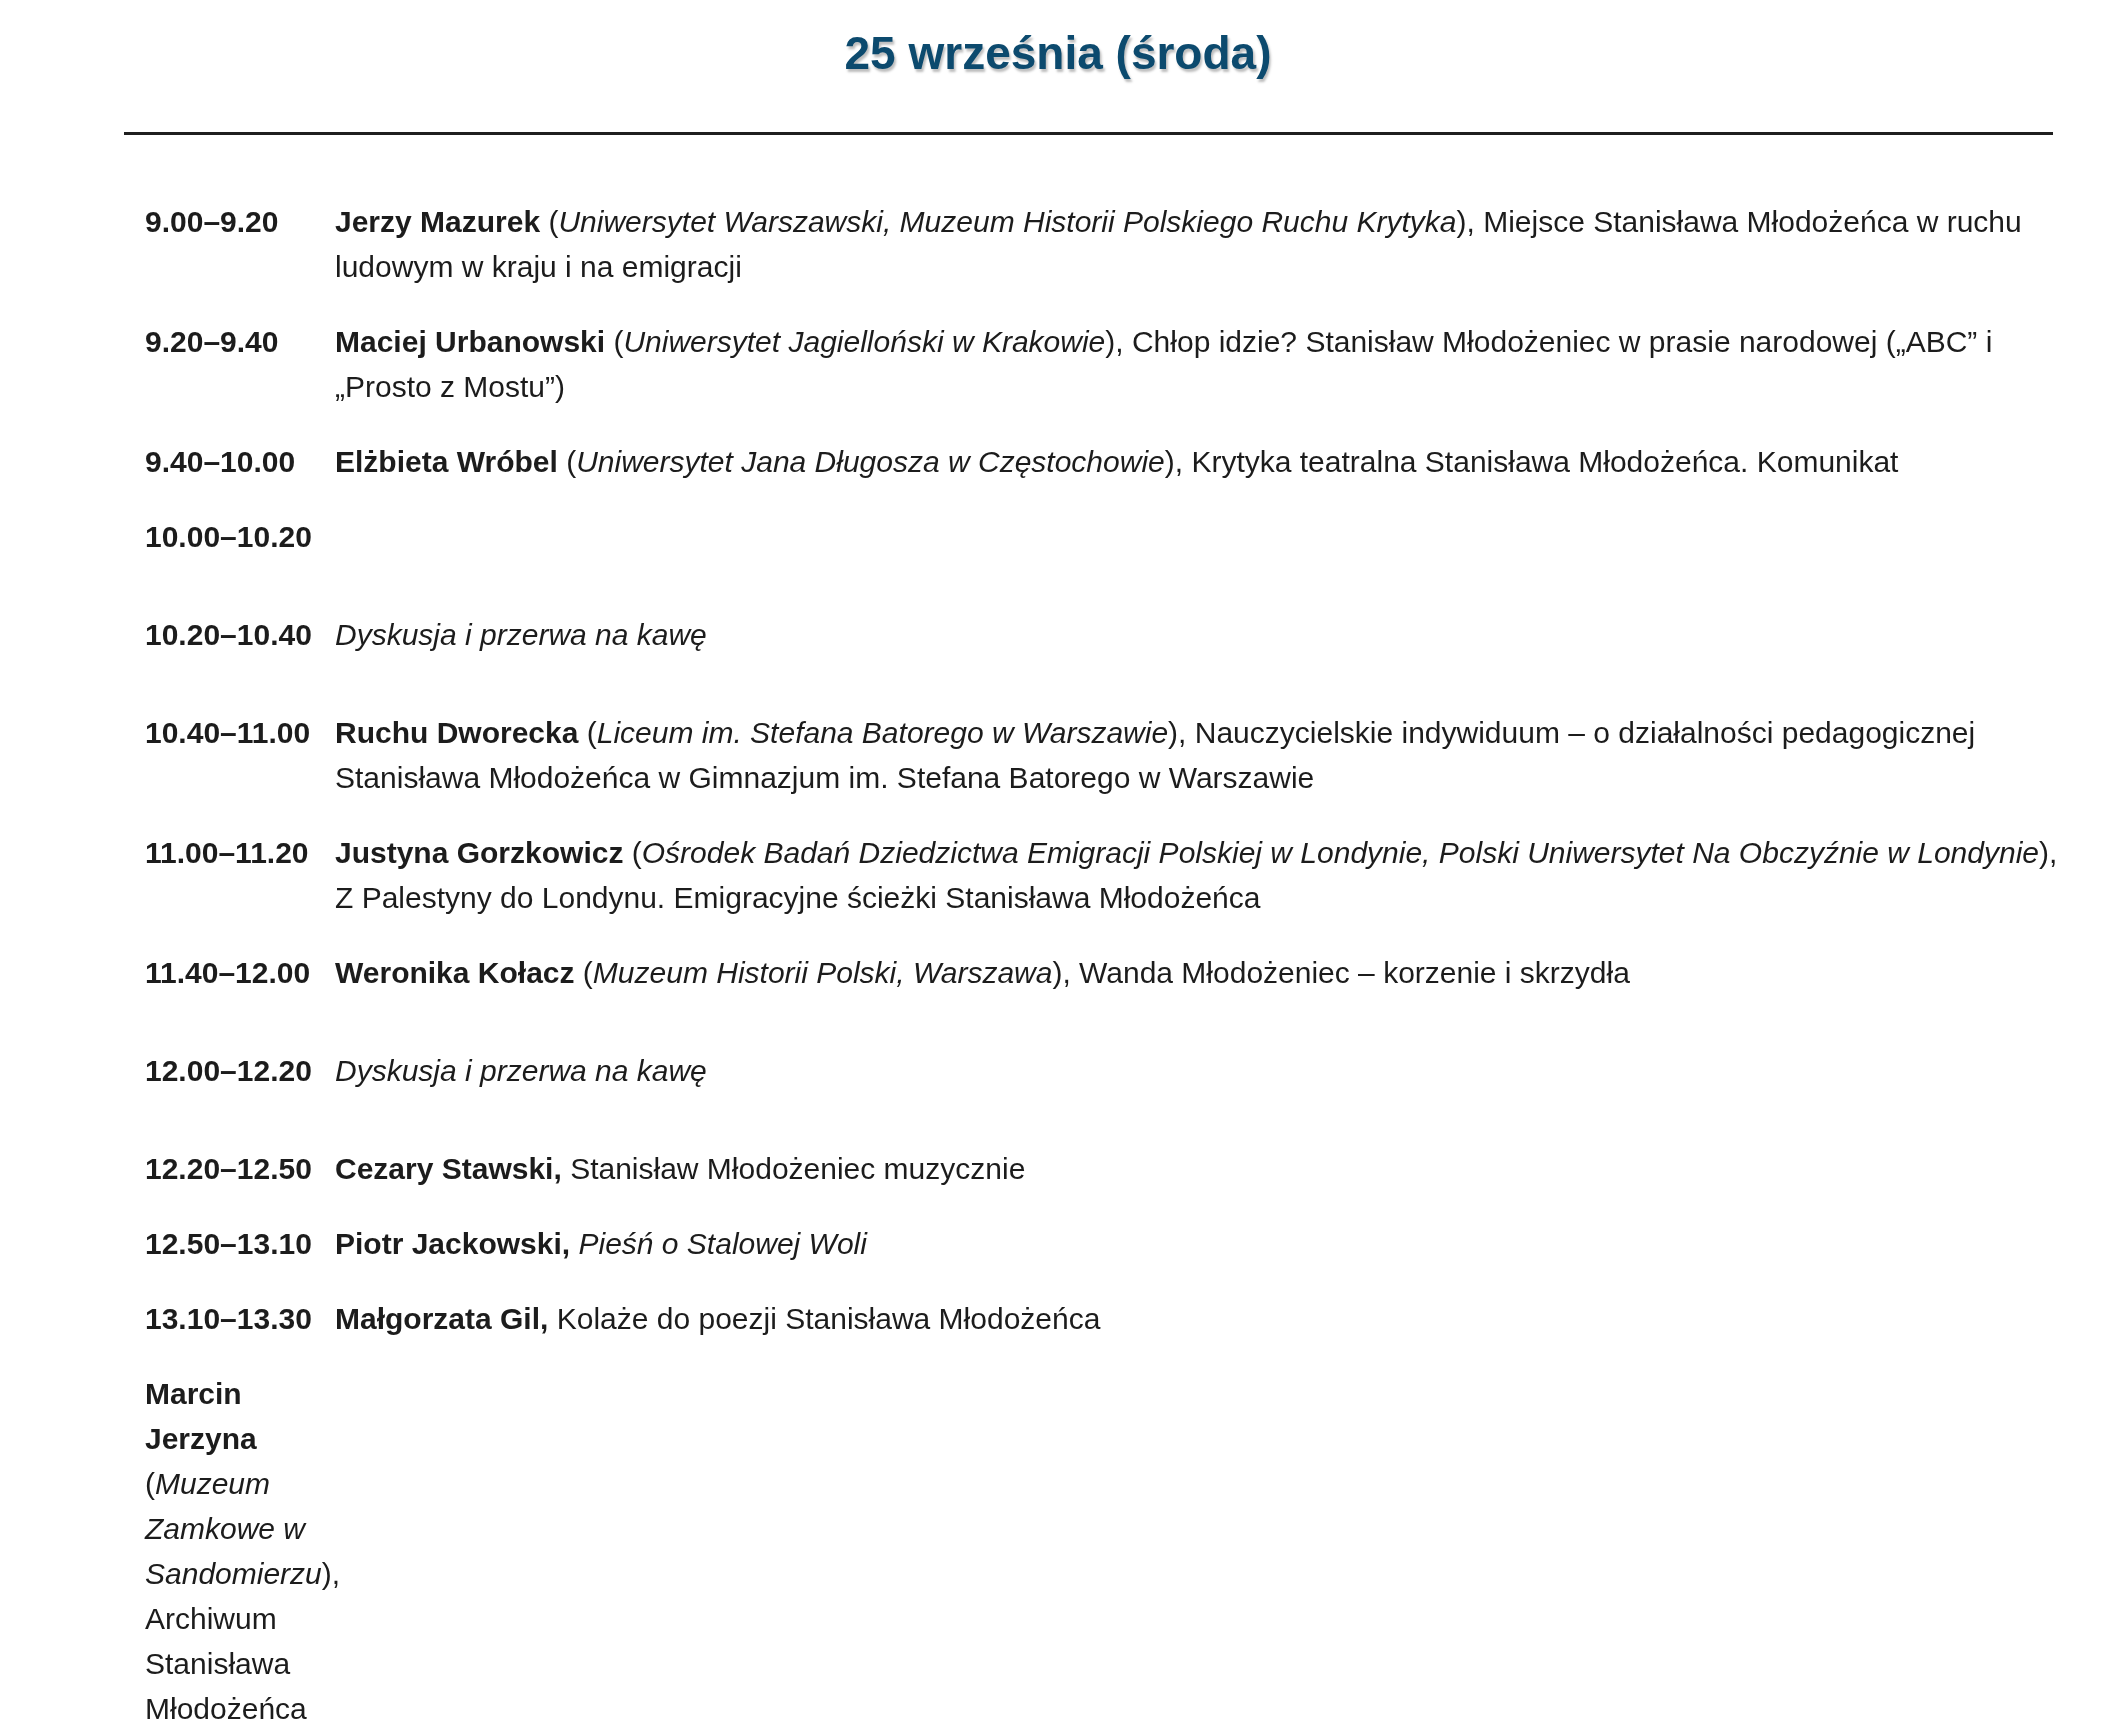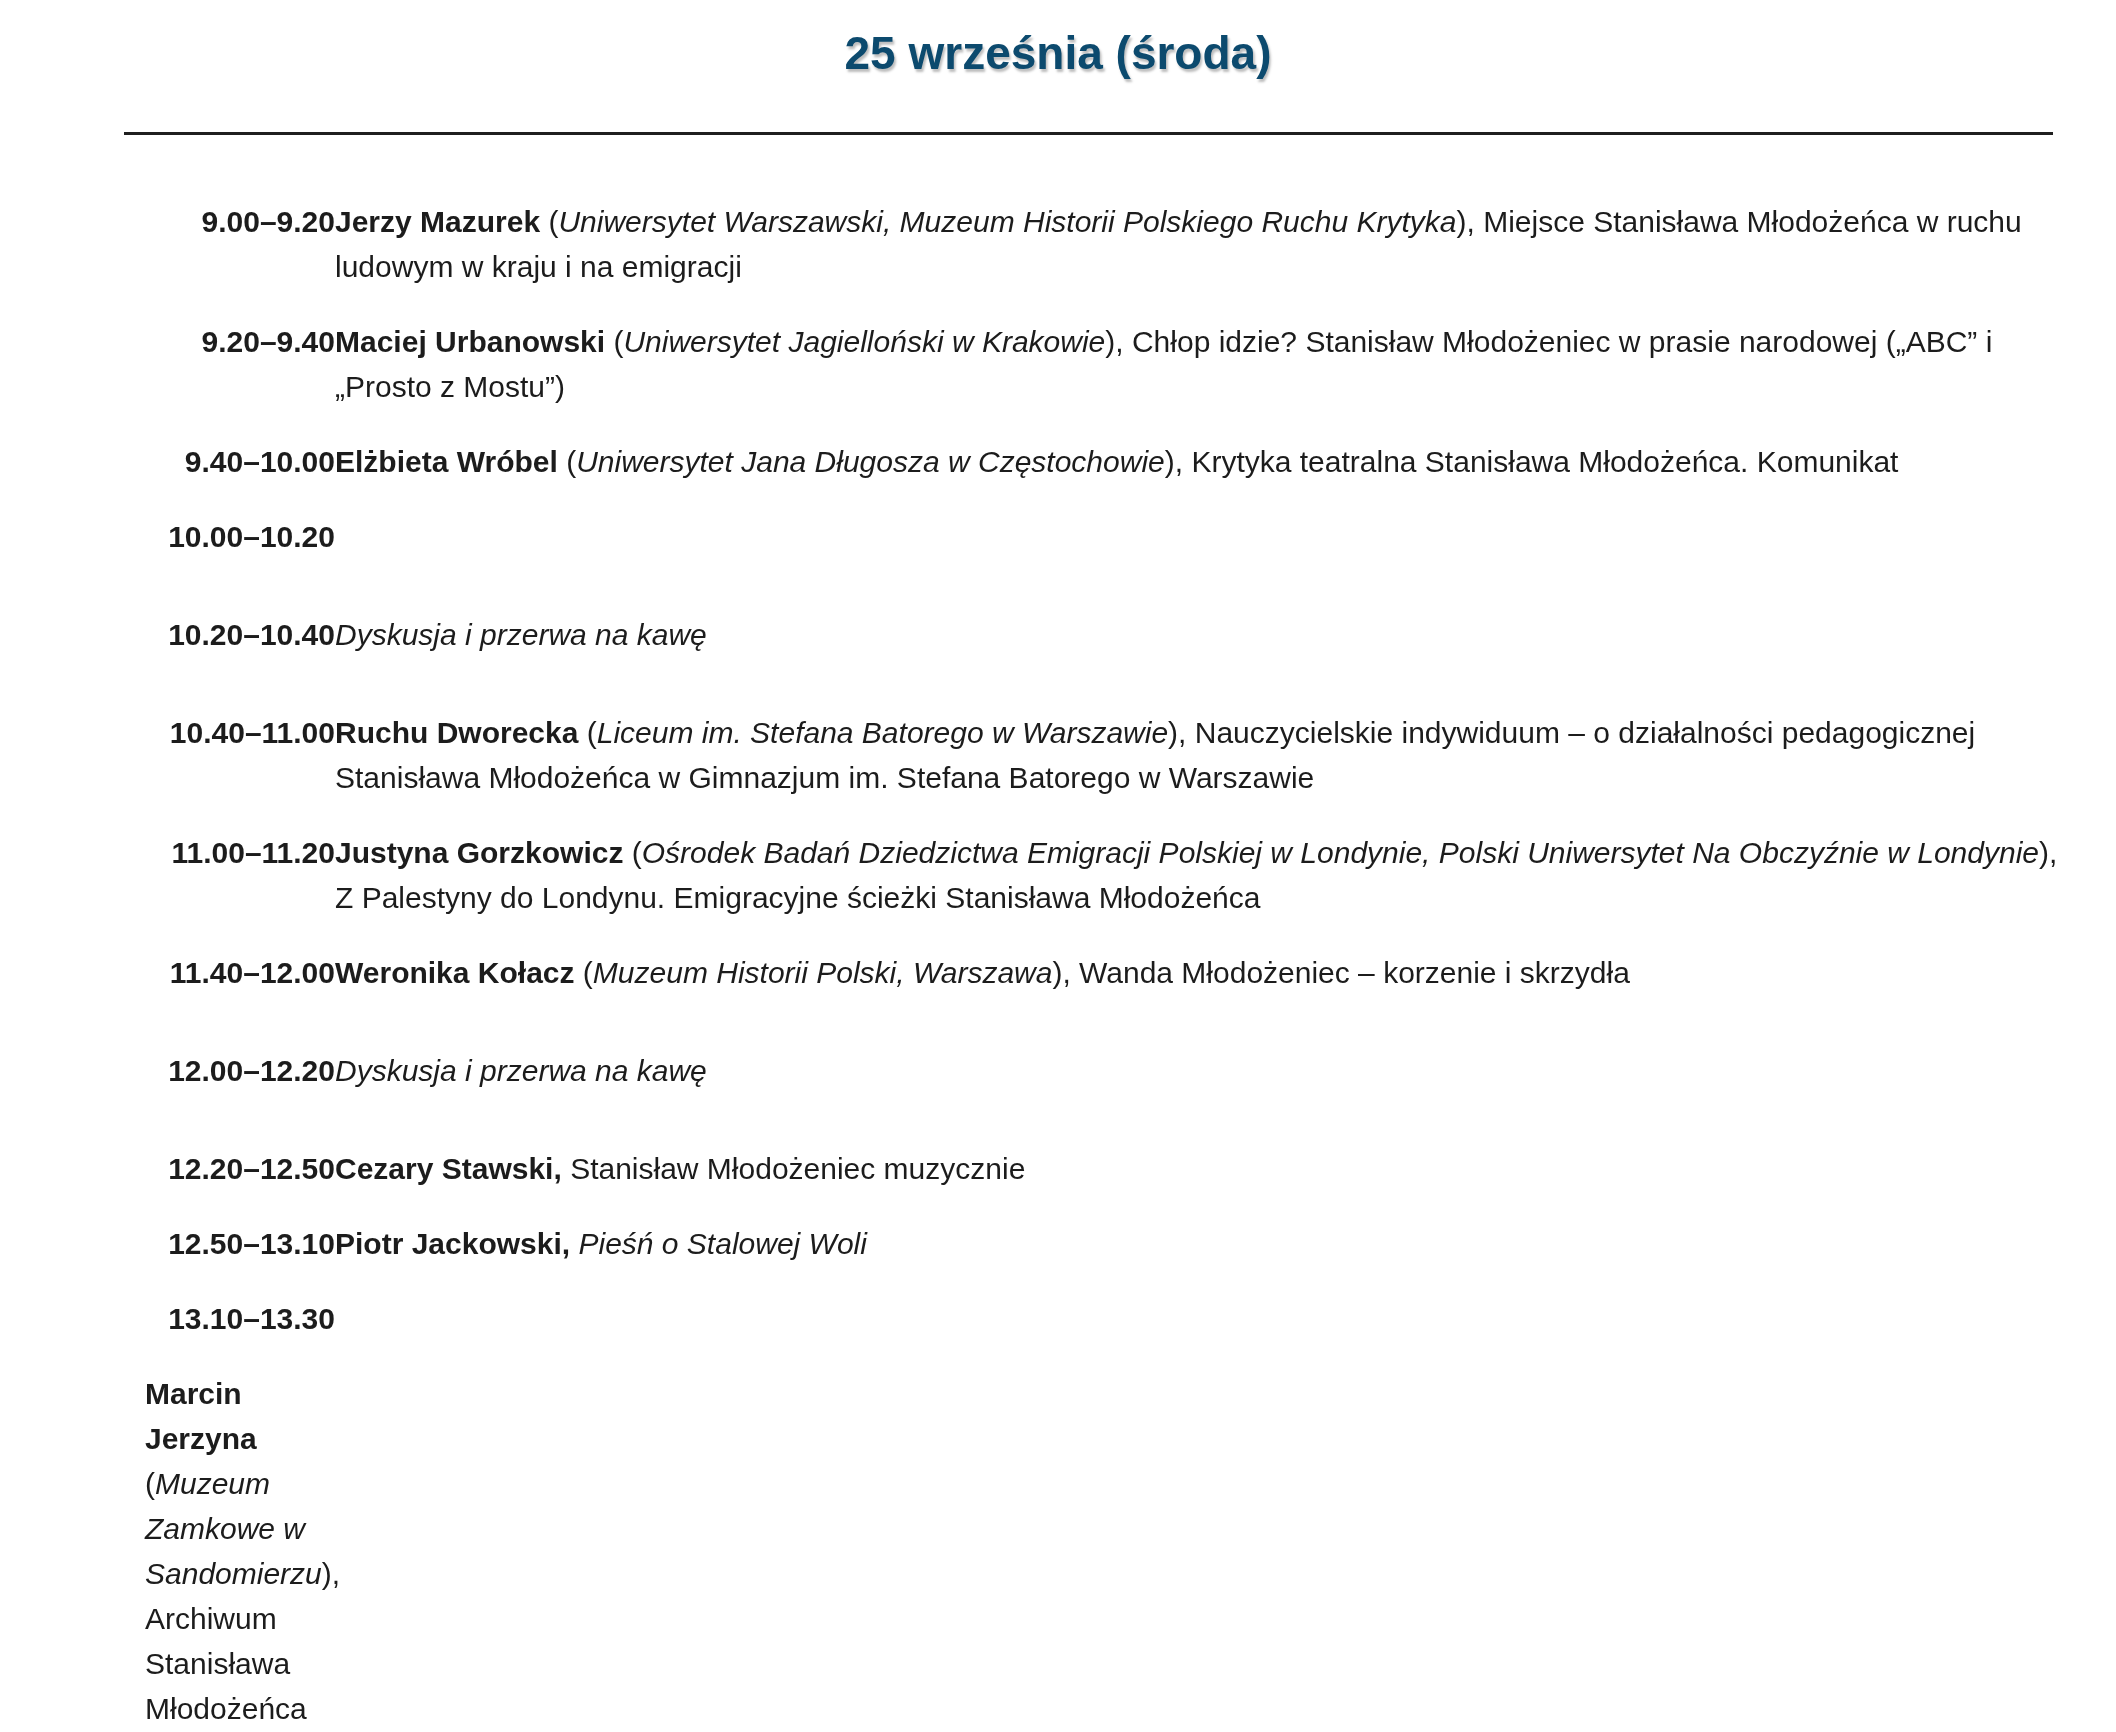--- a/index.html
+++ b/index.html
@@ -41,21 +41,20 @@
     margin-bottom: 30px;
     font-size: 30px;
     line-height: 45px;
   }
   .entry.gap-top {
     margin-top: 53px;
   }
   .time {
     font-weight: 700;
     white-space: nowrap;
-    text-align: right;
   }
   .desc { }
   .seg-bold   { font-weight: 700; }
   .seg-italic { font-style: italic; }
   .seg-normal { }
 </style>
 </head>
 <body>
 
 <h1 class="page-title">25 września (środa)</h1>
@@ -101,20 +100,21 @@
     <div class="entry gap-top">
       <div class="time">12.20–12.50</div>
       <div class="desc"><span class="seg-bold">Cezary Stawski,</span><span class="seg-normal"> Stanisław Młodożeniec muzycznie</span></div>
     </div>
     <div class="entry">
       <div class="time">12.50–13.10</div>
       <div class="desc"><span class="seg-bold">Piotr Jackowski,</span><span class="seg-normal"> </span><span class="seg-italic">Pieśń o Stalowej Woli</span></div>
     </div>
     <div class="entry">
       <div class="time">13.10–13.30</div>
+      <div class="desc"><span class="seg-bold">Małgorzata Gil,</span><span class="seg-normal"> Kolaże do poezji Stanisława Młodożeńca</span></div>
     </div>
     <div class="entry">
       <div class="desc"><span class="seg-bold">Marcin Jerzyna</span><span class="seg-normal"> (</span><span class="seg-italic">Muzeum Zamkowe w Sandomierzu</span><span class="seg-normal">), Archiwum Stanisława Młodożeńca w zbiorach Muzeum Zamkowego w Sandomierzu – komentarz do wystawy</span></div>
     </div>
     <div class="entry">
       <div class="time">14.00–14.20</div>
       <div class="desc"><span class="seg-italic">Dyskusja, podsumowanie i zakończenie konferencji</span></div>
     </div>
   </div>
 

